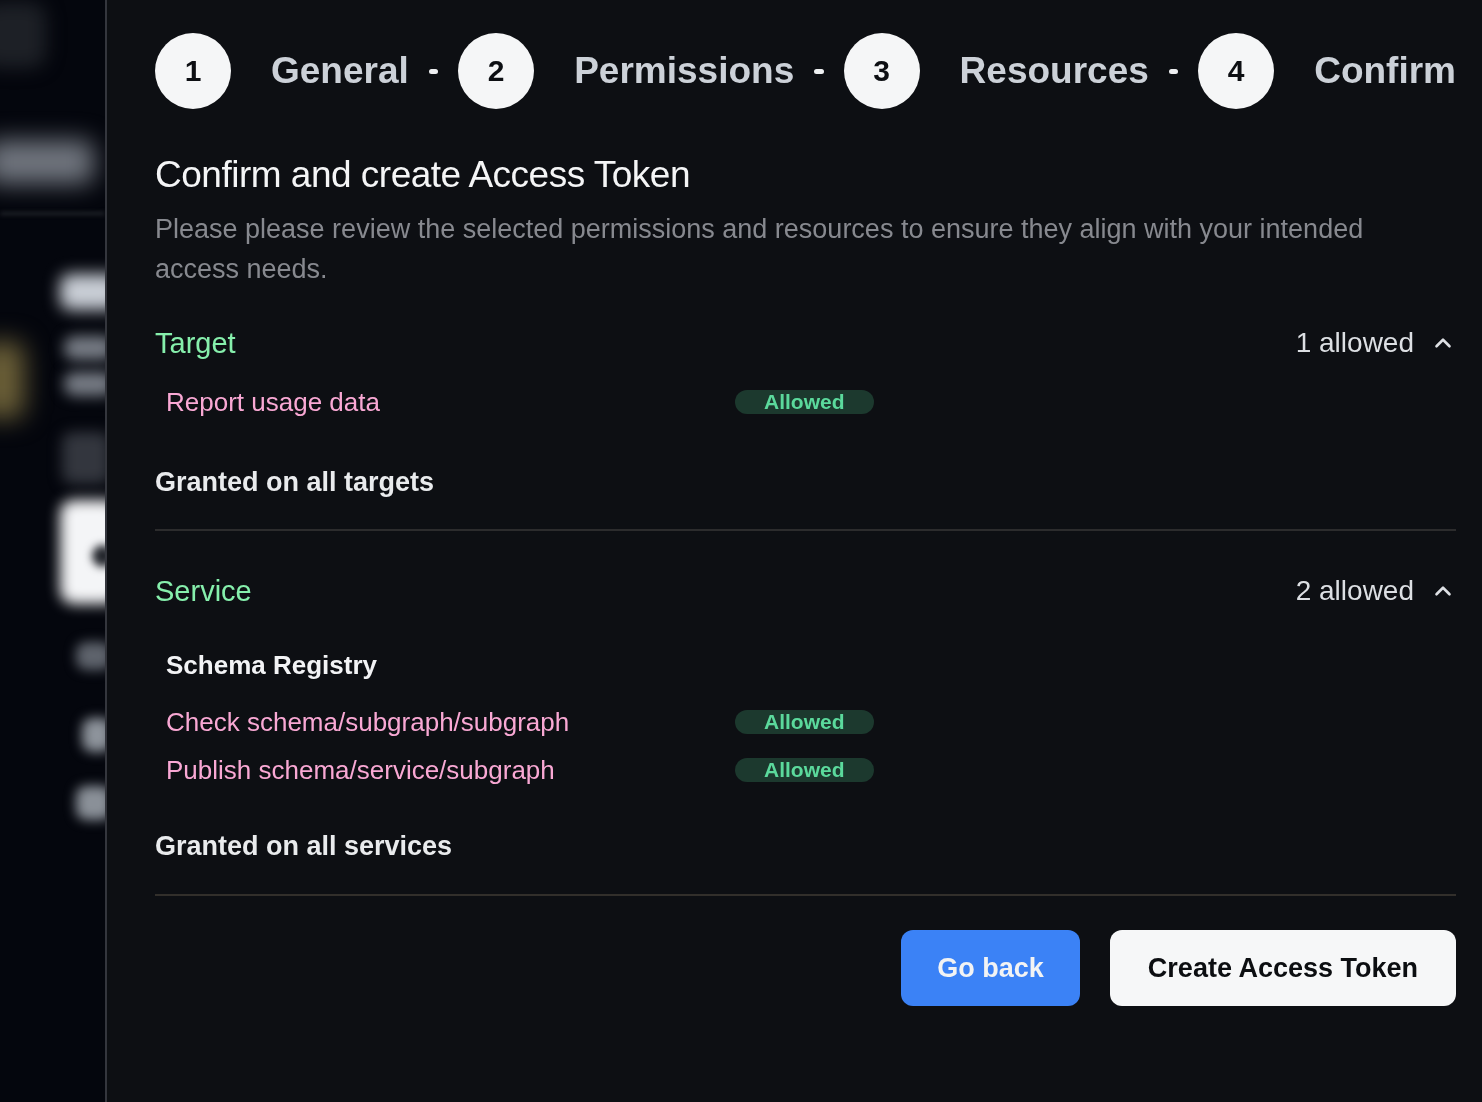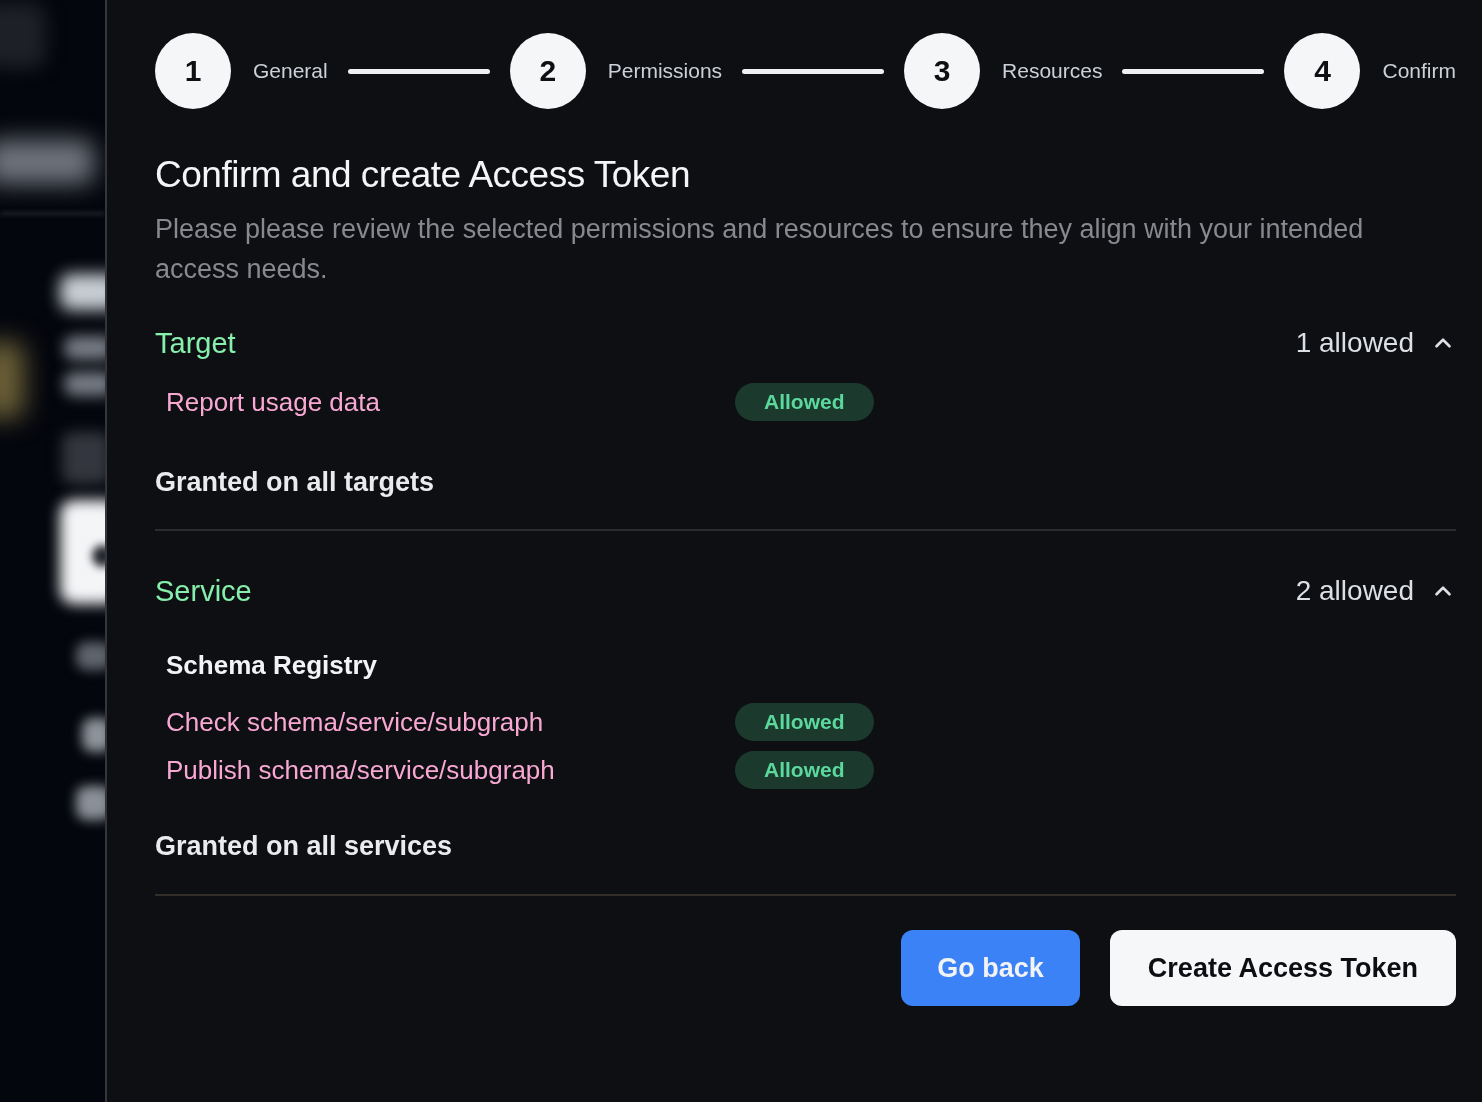--- a/index.html
+++ b/index.html
@@ -27,42 +27,42 @@
   
   .modal { position:absolute; left:105px; top:0; width:1377px; height:1102px;
            background:#0d0f13; border-left:2px solid #34363d;
            padding:33px 26px 20px 48px; display:flex; flex-direction:column; }
 
   
   .stepper { display:flex; align-items:center; width:100%; height:76px; flex:none; }
   .step { display:flex; align-items:center; cursor:pointer; }
   .step-circle { width:76px; height:76px; border-radius:50%; background:#f5f6f7; color:#0d0f13;
                  font-size:30px; font-weight:700; display:flex; align-items:center; justify-content:center; flex:none; }
-  .step-label { margin-left:22px; font-size:21px; font-weight:400; color:#ccd1d8; white-space:nowrap; }
+  .step-label { margin-left:40px; font-size:37px; font-weight:700; color:#ccd1d8; white-space:nowrap; }
   .connector { flex:1; height:5px; background:#eef0f2; margin:0 20px; border-radius:3px; }
 
   .title { margin-top:44px; font-size:37px; line-height:44px; font-weight:400; color:#f4f5f6; letter-spacing:-0.5px; }
   .subtitle { margin-top:12px; font-size:27px; line-height:40px; color:#87898f; max-width:1245px; }
 
   .section-head { display:flex; align-items:center; justify-content:space-between; }
   .section-head.first { margin-top:36px; }
   .section-head.second { margin-top:42px; }
   .section-name { font-size:29px; line-height:36px; color:#86efac; font-weight:400; }
   .allowed-toggle { display:flex; align-items:center; gap:16px; cursor:pointer; }
   .allowed-count { font-size:28px; color:#dcdfe3; font-weight:500; }
   .chev { width:26px; height:26px; display:block; }
 
   .group { margin-left:11px; }
   .group-title { font-size:26px; line-height:32px; font-weight:700; color:#f2f3f5; }
   .group-title.t1 { margin-top:42px; }
   .group-title.t2 { margin-top:40px; }
   .perm-row { display:flex; align-items:center; margin-top:22px; height:38px; }
   .perm-row + .perm-row { margin-top:10px; }
   .perm-label { width:569px; font-size:26px; color:#f9a8d4; }
-  .badge { display:inline-flex; align-items:center; justify-content:center; height:38px; padding:0 29px;
+  .badge { display:inline-flex; align-items:center; justify-content:center; height:24px; padding:0 29px;
            border-radius:19px; background:#1c392e; color:#5bd99c; font-size:21px; font-weight:700;text-align:center; }
   .granted { margin-left:0; font-size:27px; line-height:34px; color:#e9ebed;font-weight:bold; }
   .granted.g1 { margin-top:44px; }
   .granted.g2 { margin-top:40px; }
 
   .divider { height:2px; background:#2c2c2d; width:100%; flex:none; }
   .divider.d1 { margin-top:30px; }
   .divider.d2 { margin-top:31px; background:#322f2b; }
 
   .footer { margin-top:34px; display:flex; justify-content:flex-end; align-items:center; gap:30px; }
@@ -145,21 +145,21 @@
         <span class="allowed-count">2 allowed</span>
         <svg class="chev" viewBox="0 0 24 24" fill="none" stroke="#dde0e4" stroke-width="2.4" stroke-linecap="round" stroke-linejoin="round">
           <polyline points="6,15 12,9 18,15"></polyline>
         </svg>
       </div>
     </div>
 
     <div class="group">
       <div class="group-title t2">Schema Registry</div>
       <div class="perm-row">
-        <span class="perm-label">Check schema/service/subgraph</span>
+        <span class="perm-label">Check schema/subgraph/subgraph</span>
         <span class="badge">Allowed</span>
       </div>
       <div class="perm-row">
         <span class="perm-label">Publish schema/service/subgraph</span>
         <span class="badge">Allowed</span>
       </div>
     </div>
     <div class="granted g2">Granted on all services</div>
 
     <div class="divider d2"></div>

